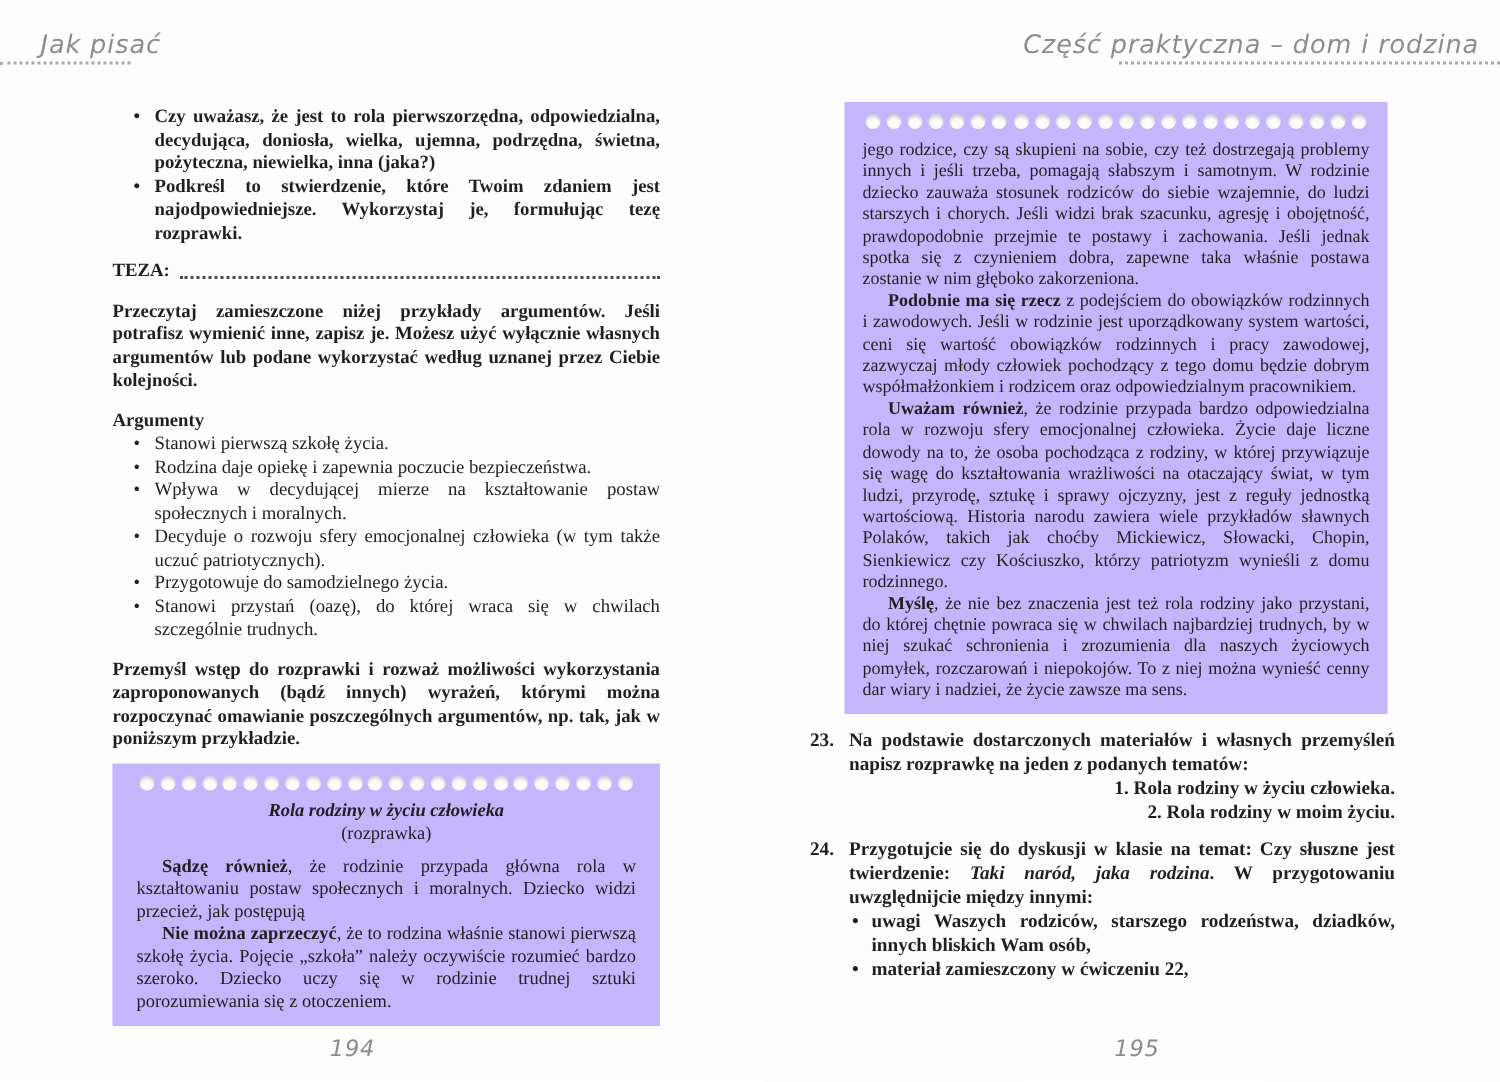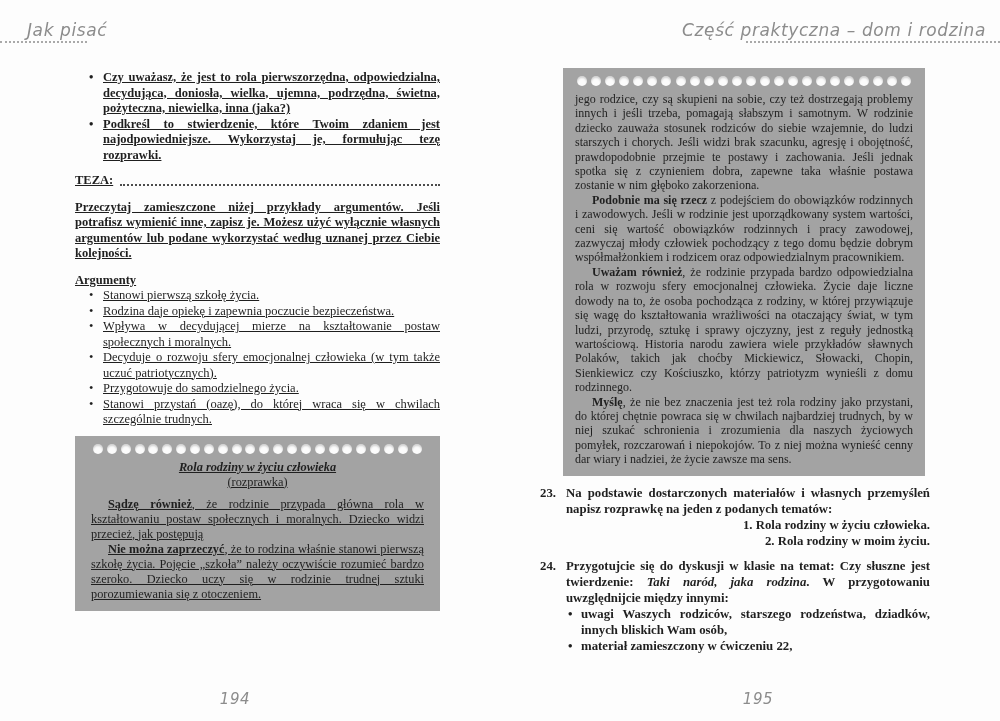--- a/index.html
+++ b/index.html
@@ -31,38 +31,38 @@
   .page-number {
     position: absolute; top: 690px; width: 90px;
     text-align: center; font-size: 15px;
   }
   .pn-left  { left: 190px; }
   .pn-right { left: 213px; }
 
   
   .col-left {
     position: absolute; left: 75px; top: 70px; width: 365px;
-    font-size: 12.5px; line-height: 15.5px; text-decoration: underline;
+    font-size: 12.5px; line-height: 15.5px;
   }
   .bold-text { font-weight: bold; }
 
   ul.hang { list-style: none; margin: 0; padding: 0; text-align: justify; }
   ul.hang > li { position: relative; padding-left: 28px; }
   ul.hang > li::before { content: "\2022"; position: absolute; left: 14px; }
 
   .teza-row { display: flex; align-items: flex-end; margin-top: 10px; }
   .teza-dots { flex: 1; border-bottom: 2px dotted #4c4c4c; margin: 0 0 3px 7px; }
 
   .para { text-align: justify; margin: 11px 0 0 0; }
   .args-heading { margin-top: 11px; }
   .args-list { margin-top: 0; }
 
   
   .example-box {
-    background: #a3a3a3;
+    background: #c4b5fd;
     padding: 5px 16px 9px 16px;
   }
   .box-left { margin-top: 8px; }
   .scallops { display: flex; justify-content: space-between; height: 10px; margin: 3px 2px 6px 2px; }
   .scallop {
     width: 10px; height: 10px; border-radius: 50%;
     background: #fcfcfc;
     box-shadow: inset 0 2px 2px rgba(0,0,0,0.17);
   }
   .box-title { text-align: center; font-weight: bold; font-style: italic; margin: 1px 0 0 0; }
@@ -116,20 +116,21 @@
 
       <ul class="hang args-list">
         <li>Stanowi pierwszą szkołę życia.</li>
         <li>Rodzina daje opiekę i zapewnia poczucie bezpieczeństwa.</li>
         <li>Wpływa w decydującej mierze na kształtowanie postaw społecznych i moralnych.</li>
         <li>Decyduje o rozwoju sfery emocjonalnej człowieka (w tym także uczuć patriotycznych).</li>
         <li>Przygotowuje do samodzielnego życia.</li>
         <li>Stanowi przystań (oazę), do której wraca się w chwilach szczególnie trudnych.</li>
       </ul>
 
+      <p class="para bold-text">Przemyśl wstęp do rozprawki i rozważ możliwości wykorzystania zaproponowanych (bądź innych) wyrażeń, którymi można rozpoczynać omawianie poszczególnych argumentów, np. tak, jak w poniższym przykładzie.</p>
 
       <div class="example-box box-left">
         <div class="scallops">
             <span class="scallop"></span>
             <span class="scallop"></span>
             <span class="scallop"></span>
             <span class="scallop"></span>
             <span class="scallop"></span>
             <span class="scallop"></span>
             <span class="scallop"></span>

